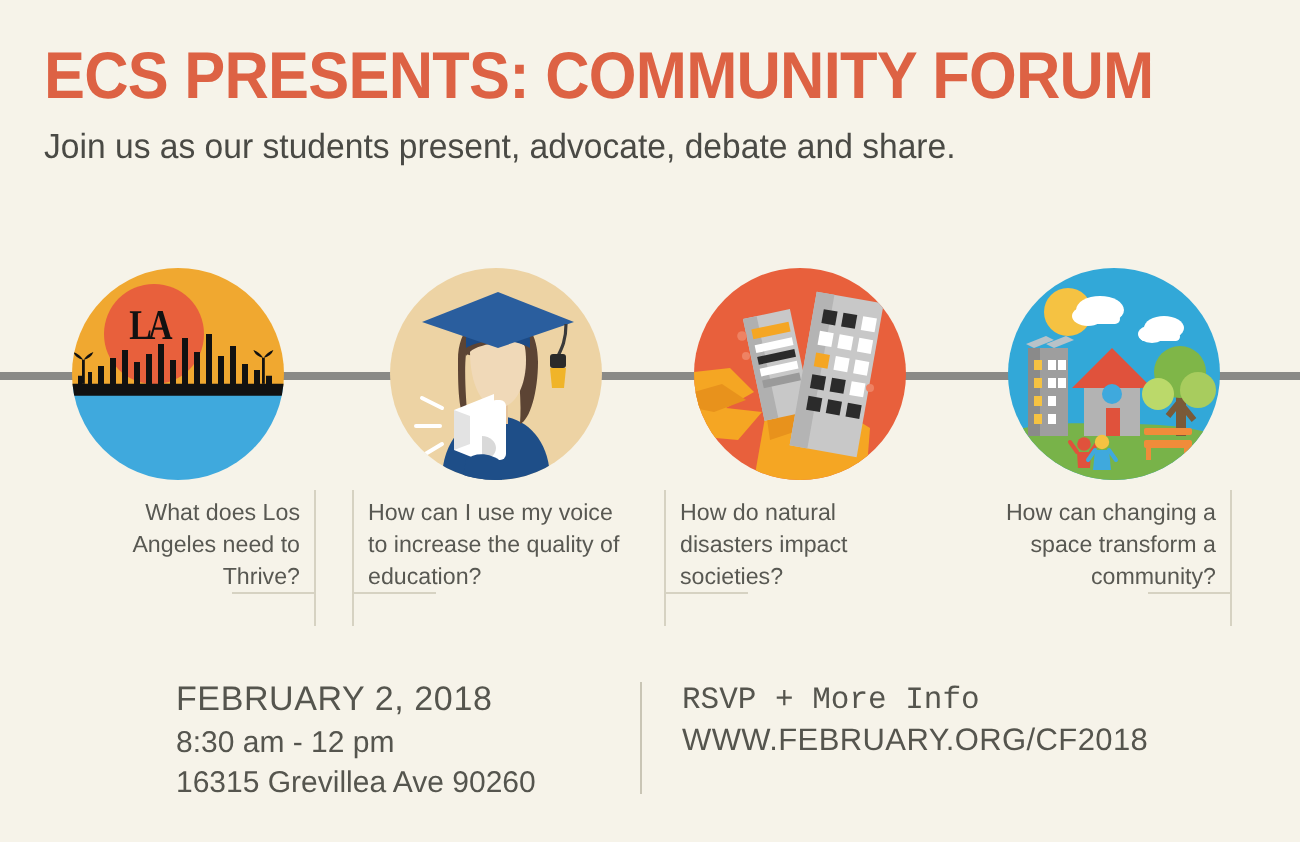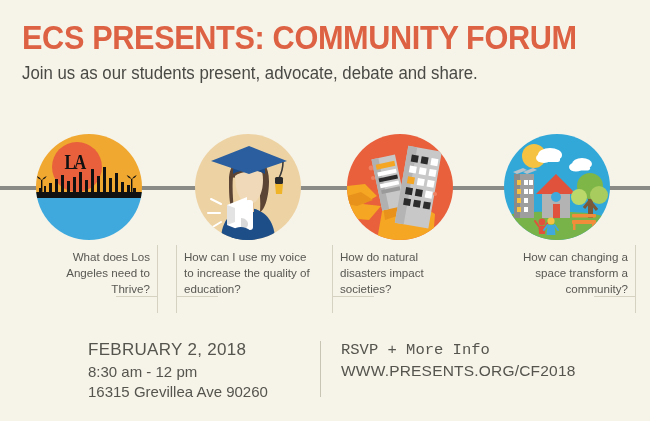--- a/index.html
+++ b/index.html
@@ -66,21 +66,21 @@
   }
   .cap .vline{
     position:absolute;right:0;top:2px;width:1px;height:68px;background:#D6D2C2;
   }
   .cap .hline{
     position:absolute;right:0;bottom:0;width:42px;height:1px;background:#D6D2C2;
   }
   #cap1{left:40px;width:118px;text-align:right;}
   #cap2{left:176px;width:142px;text-align:left;}
   #cap3{left:332px;width:128px;text-align:left;}
-  #cap4{left:500px;width:136px;text-align:right;}
+  #cap4{left:480px;width:136px;text-align:right;}
   #cap2 .vline, #cap3 .vline{left:0;right:auto;}
   #cap2 .hline, #cap3 .hline{left:0;right:auto;}
 
   
   .foot-left{
     position:absolute;left:88px;top:340px;width:205px;text-align:left;color:#55554E;
   }
   .foot-left .l1{font-size:17px;letter-spacing:0.3px;}
   .foot-left .l2{font-size:15px;margin-top:3px;}
   .foot-left .l3{font-size:15px;margin-top:3px;}
@@ -307,16 +307,16 @@
   </div>
 
   <div class="foot-left">
     <div class="l1">FEBRUARY 2, 2018</div>
     <div class="l2">8:30 am - 12 pm</div>
     <div class="l3">16315 Grevillea Ave 90260</div>
   </div>
   <div class="foot-div"></div>
   <div class="foot-right">
     <div class="r1">RSVP + More Info</div>
-    <div class="r2">WWW.PRESENTS.ORG/CF2018</div>
+    <div class="r2">WWW.FEBRUARY.ORG/CF2018</div>
   </div>
 
 </div>
 
 </body></html>

